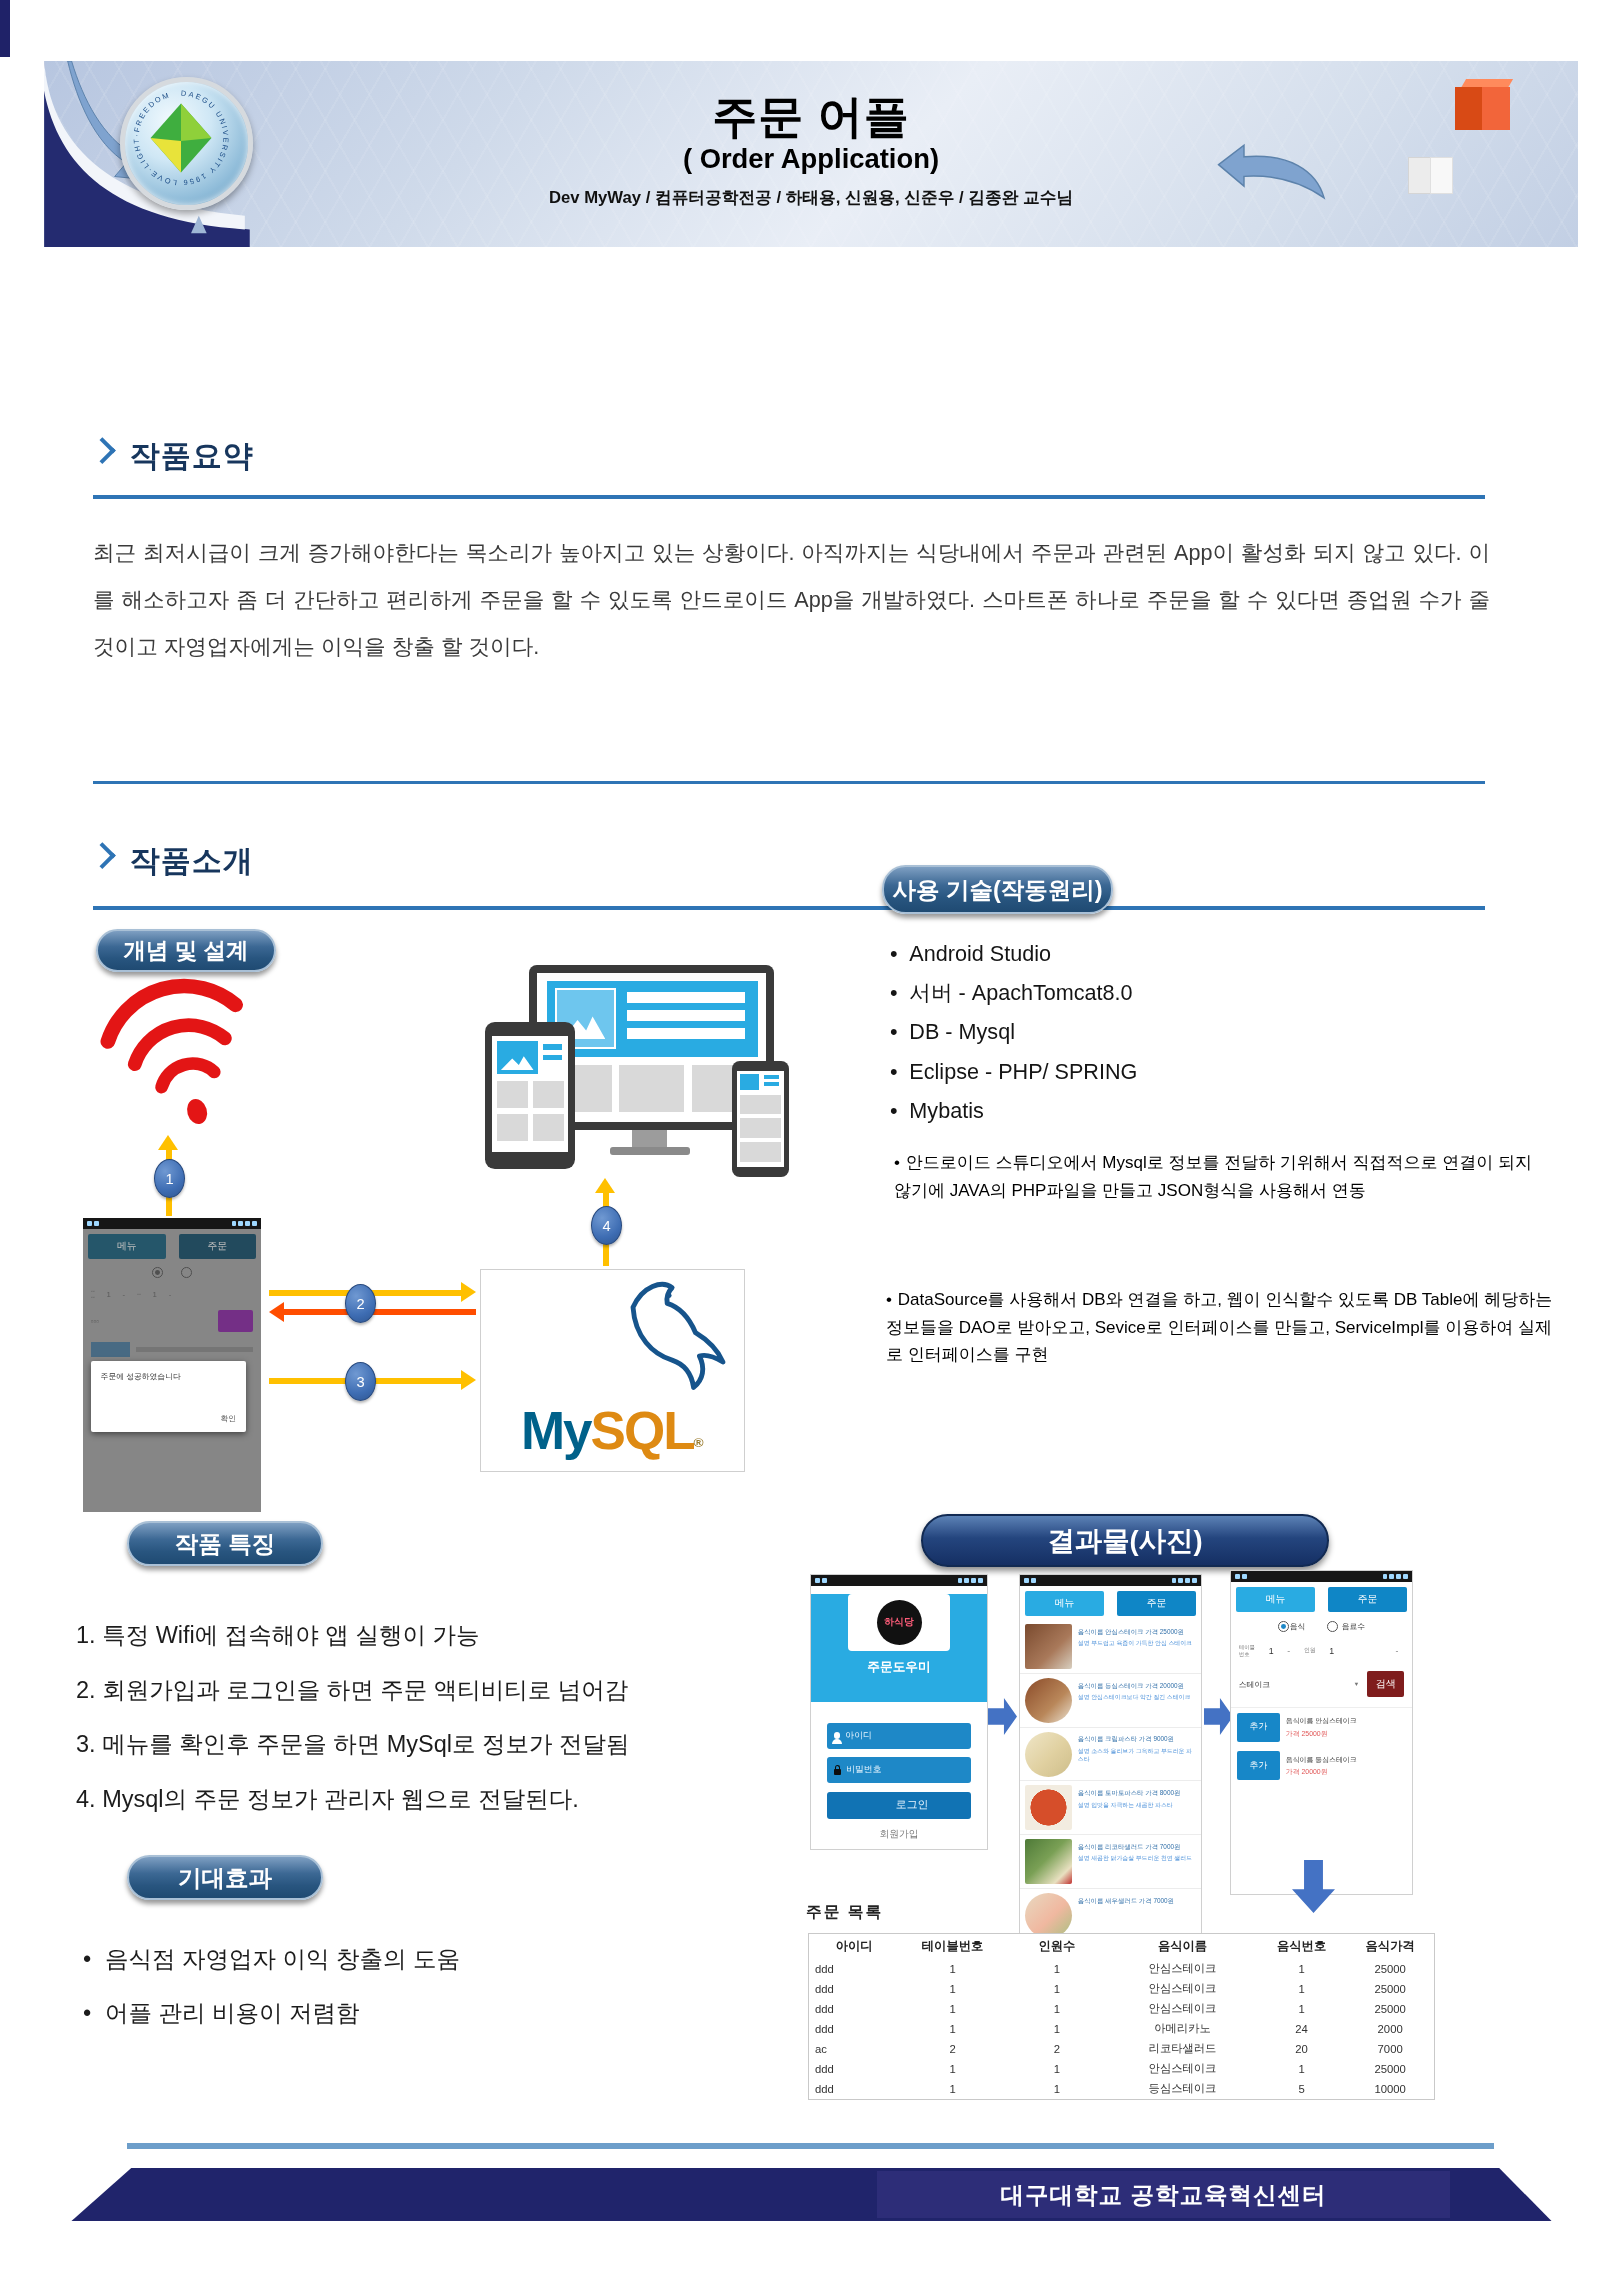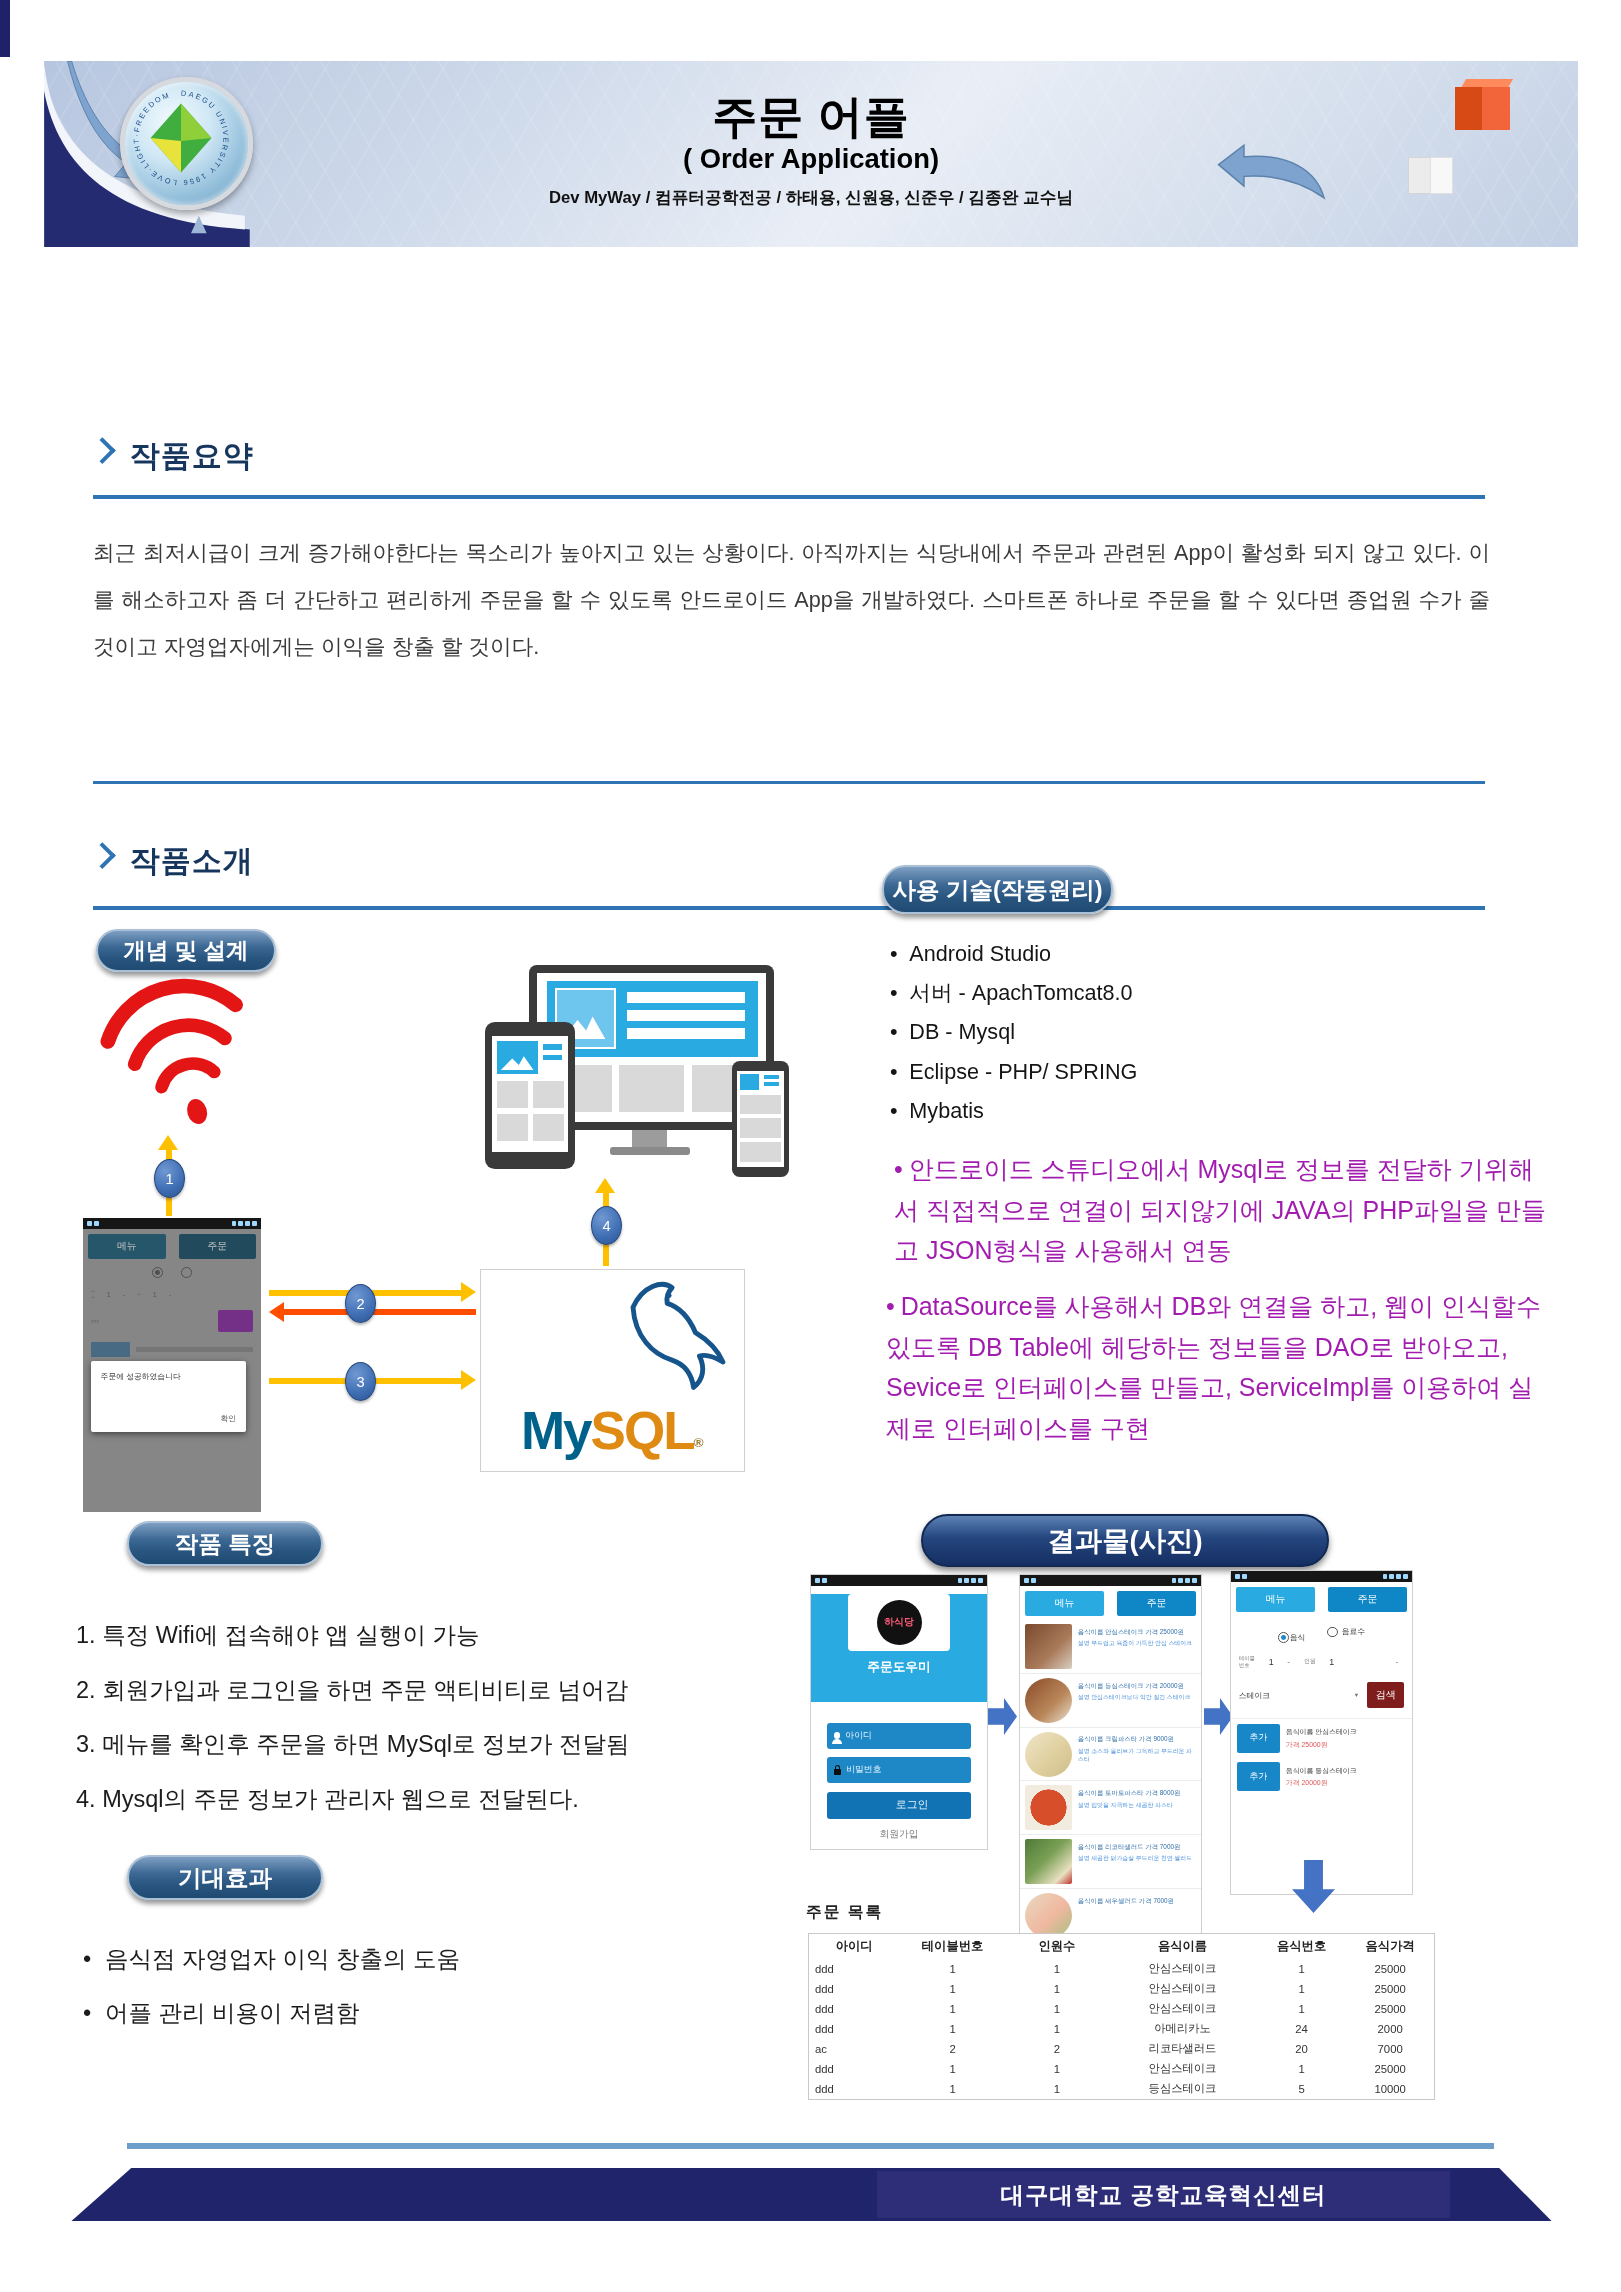--- a/index.html
+++ b/index.html
@@ -39,21 +39,21 @@
 .pill{display:flex;align-items:center;justify-content:center;color:#fff;font-weight:bold;
   background:linear-gradient(180deg,#7e9fc2 0%,#3c6894 40%,#28557f 70%,#1f4a72 100%);
   border:2px solid #a9c0d6;border-radius:23.5px;box-shadow:0 3.9px 4.9px rgba(0,0,0,.4);}
 .pill-big{display:flex;align-items:center;justify-content:center;color:#fff;font-weight:bold;
   background:linear-gradient(180deg,#5c82b6 0%,#24457e 45%,#152f63 100%);
   border:2.9px solid #122a52;border-radius:29px;box-shadow:0 3.9px 5.9px rgba(0,0,0,.45);}
 
 
 .tech-li{font-size:21.6px;color:#151515;line-height:1.0;margin-bottom:17.6px;}
 .tech-li:before{content:"\2022";margin-right:11.8px;}
-.note{font-size:25px;color:#a21caf;line-height:1.62;}
+.note{font-size:17px;color:#000000;line-height:1.62;}
 .note:before{content:"\2022";margin-right:5.9px;}
 .feat-li{font-size:23.5px;color:#1c1c1c;margin-bottom:22.5px;}
 .eff-li{font-size:23.5px;color:#1c1c1c;margin-bottom:21.6px;}
 .eff-li:before{content:"\2022";margin-right:13.7px;}
 
 
 .step-circle{width:29px;height:37px;border-radius:50%;color:#fff;font-size:14.7px;
   display:flex;align-items:center;justify-content:center;
   background:radial-gradient(circle at 35% 30%,#7099d2,#3e6db3 60%,#2e5590 100%);
   border:1px solid #27497e;box-shadow:0 2px 2.9px rgba(0,0,0,.3);}
@@ -453,21 +453,21 @@
         <div class="ph-dot"></div>
         <div class="ph-dot"></div>
         <div class="ph-dot"></div>
       </div>
   </div>
   <div class="ph-tabs">
     <div class="ph-tab tab-menu">메뉴</div>
     <div class="ph-tab tab-order">주문</div>
   </div>
   <div style="display:flex;gap:21.6px;justify-content:center;margin-top:4.9px;font-size:7.8px;color:#333;align-items:center;">
-    <span style="display:flex;align-items:center;gap:1px;margin-top:11px;">
+    <span style="display:flex;align-items:center;gap:1px;">
       <span class="radio-outer">
           <span class="radio-dot"></span>
         </span>
         <span>음식</span>
     </span>
     <span style="display:flex;align-items:center;gap:3.9px;">
       <span class="radio-outer"></span>
         <span>음료수</span>
     </span>
   </div>

